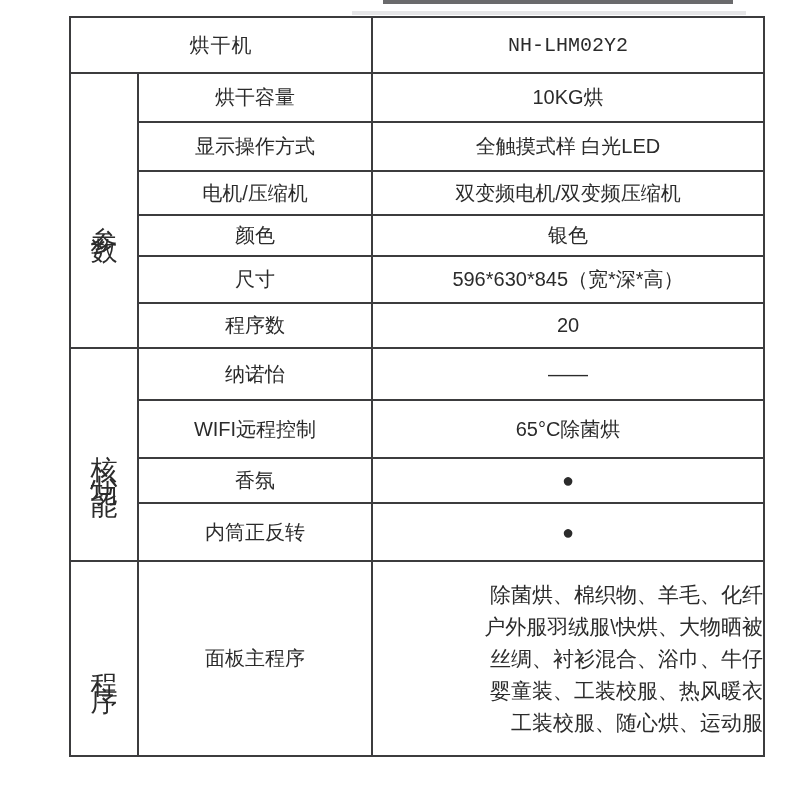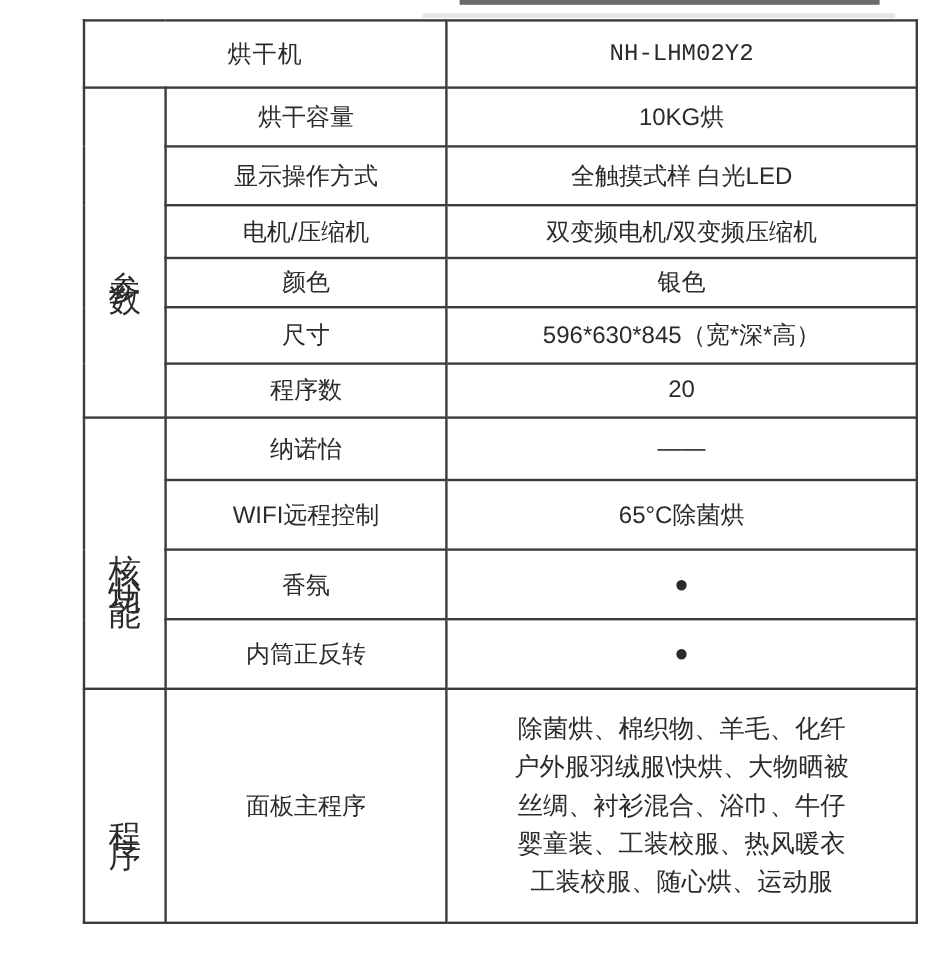--- a/index.html
+++ b/index.html
@@ -52,21 +52,21 @@
   .vert {
     writing-mode: vertical-rl;
     text-orientation: upright;
     font-size: 27px;
     letter-spacing: 12px;
     display: inline-block;
     margin-bottom: -12px;
   }
   td.dot-cell { font-size: 19px; }
   td.dash-cell { font-size: 20px; letter-spacing: 0; }
-  .prog-lines { line-height: 32px; font-size: 21px; }
+  .prog-lines { line-height: 32px; font-size: 21px; text-align: right; }
 </style>
 </head>
 <body>
 
 <div class="remnant-dark"></div>
 <div class="remnant-light"></div>
 
 <table class="spec">
   <colgroup>
     <col class="c-section">
@@ -108,21 +108,21 @@
 
   <tr style="height:52px">
     <td rowspan="4" class="gray"><span class="vert">核心功能</span></td>
     <td>纳诺怡</td>
     <td class="dash-cell">——</td>
   </tr>
   <tr style="height:58px">
     <td>WIFI远程控制</td>
     <td>65°C除菌烘</td>
   </tr>
-  <tr style="height:58px">
+  <tr style="height:45px">
     <td>香氛</td>
     <td class="dot-cell">●</td>
   </tr>
   <tr style="height:58px">
     <td>内筒正反转</td>
     <td class="dot-cell">●</td>
   </tr>
 
   <tr style="height:195px">
     <td class="gray"><span class="vert">程序</span></td>

